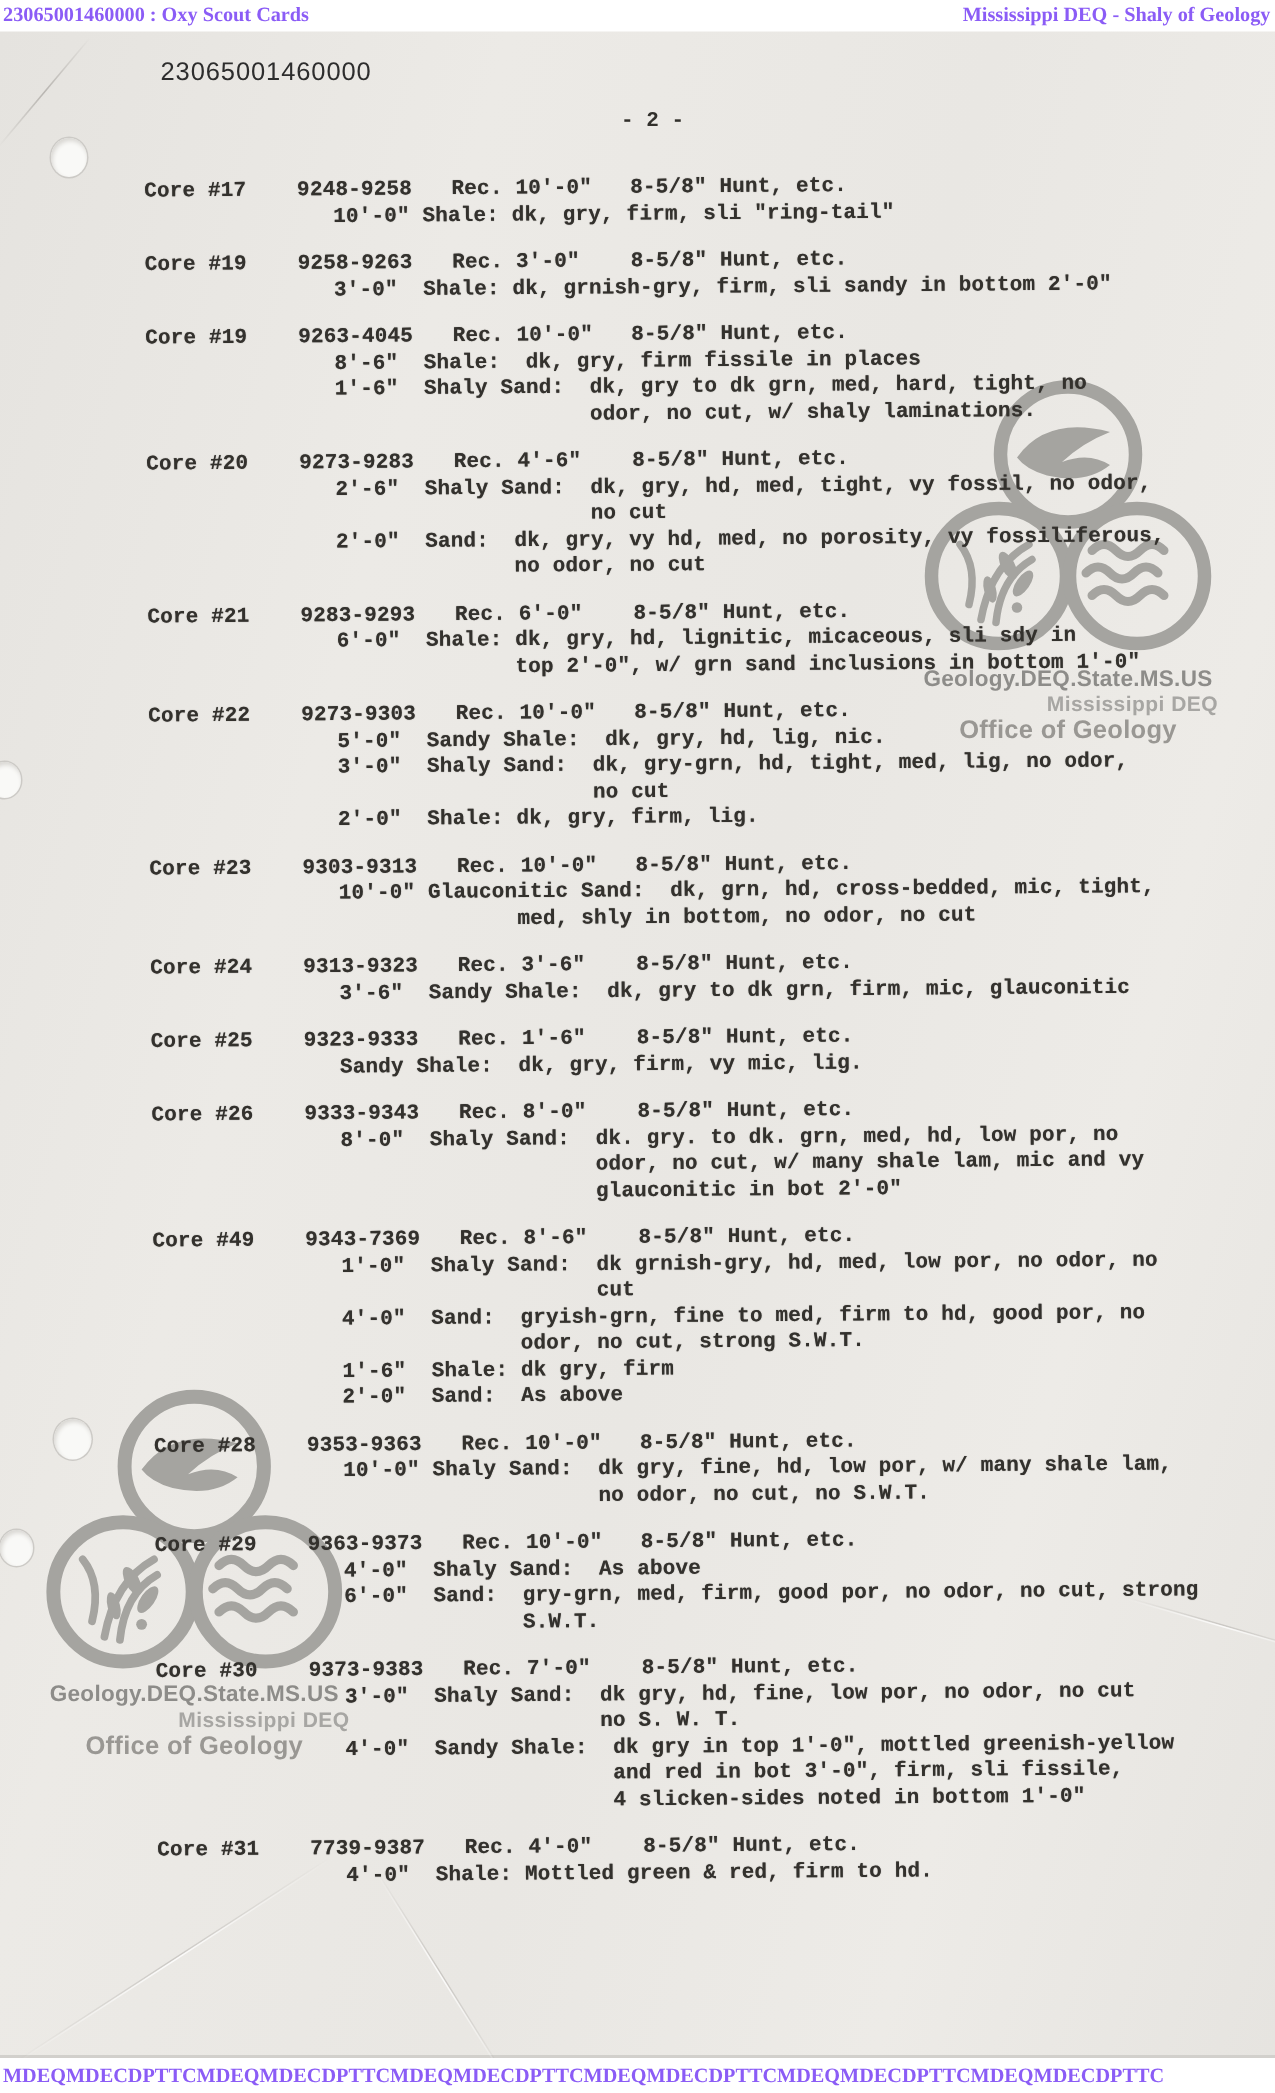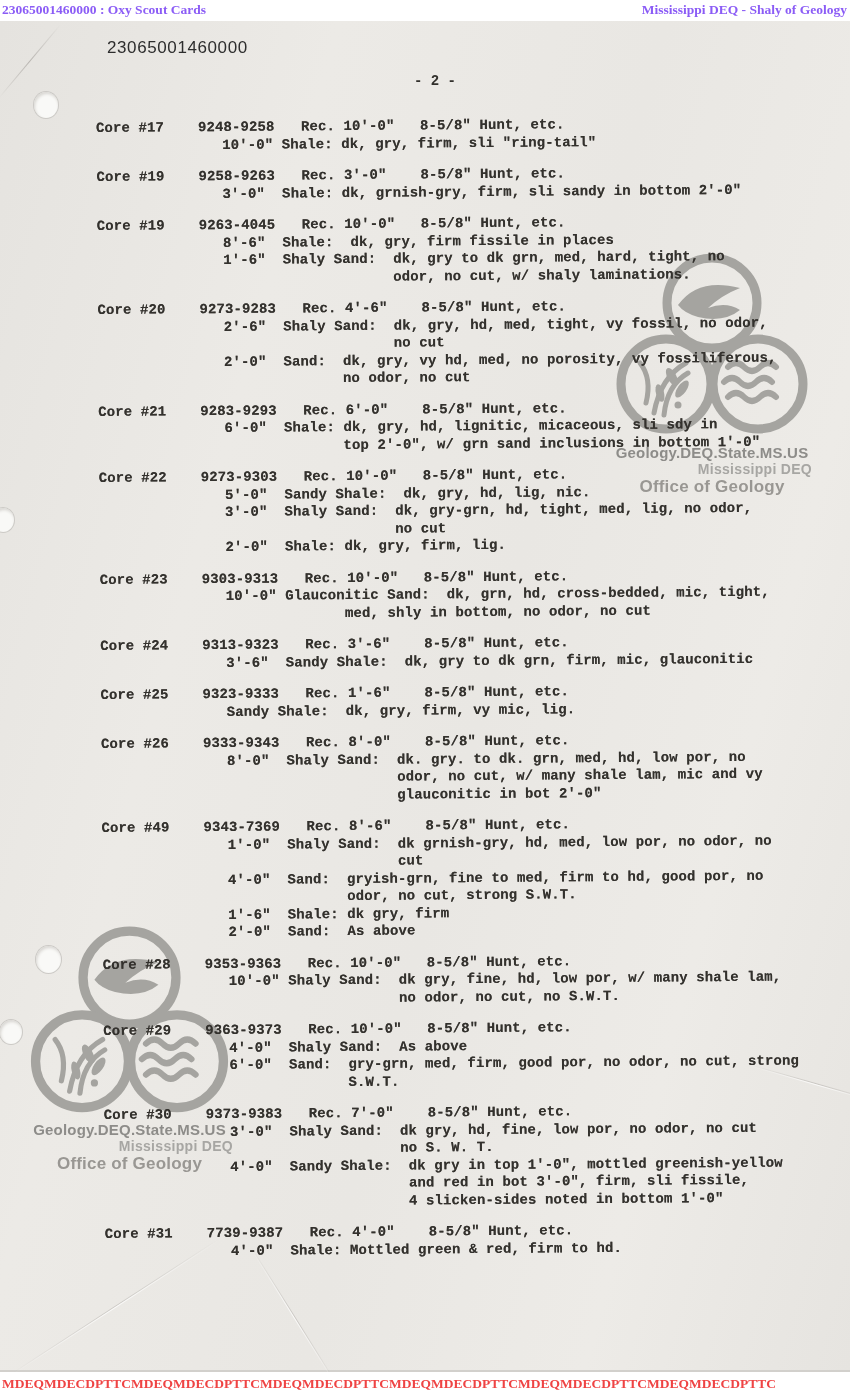--- a/index.html
+++ b/index.html
@@ -65,21 +65,21 @@
   .wm-right .wm-text { margin-top:5px; }
   .wm-left  .wm-text { margin-top:3px; }
   .wm-l1 { font-size:15px; color:#8d8c89; letter-spacing:.2px; }
   .wm-l2 { font-size:14px; color:#a7a6a3; letter-spacing:.3px;text-align:right; }
   .wm-l3 { font-size:17px; color:#999793; letter-spacing:.2px; }
 
   
   .botbar { position:absolute; bottom:0; left:0; width:694px; height:23px;
     background:#fff; display:flex; justify-content:space-between; align-items:flex-end;
     padding:0 2px 3px 2px;
-    font-family:"Liberation Serif", serif; font-weight:700; font-size:13.5px; color:#ef4444; }
+    font-family:"Liberation Serif", serif; font-weight:700; font-size:13.5px; color:#8b5cf6; }
 </style>
 </head>
 <body>
 
 <div class="screen">
 
   <div class="topbar">
     <span>23065001460000 : Oxy Scout Cards</span>
     <span>Mississippi DEQ - Shaly of Geology</span>
   </div>

